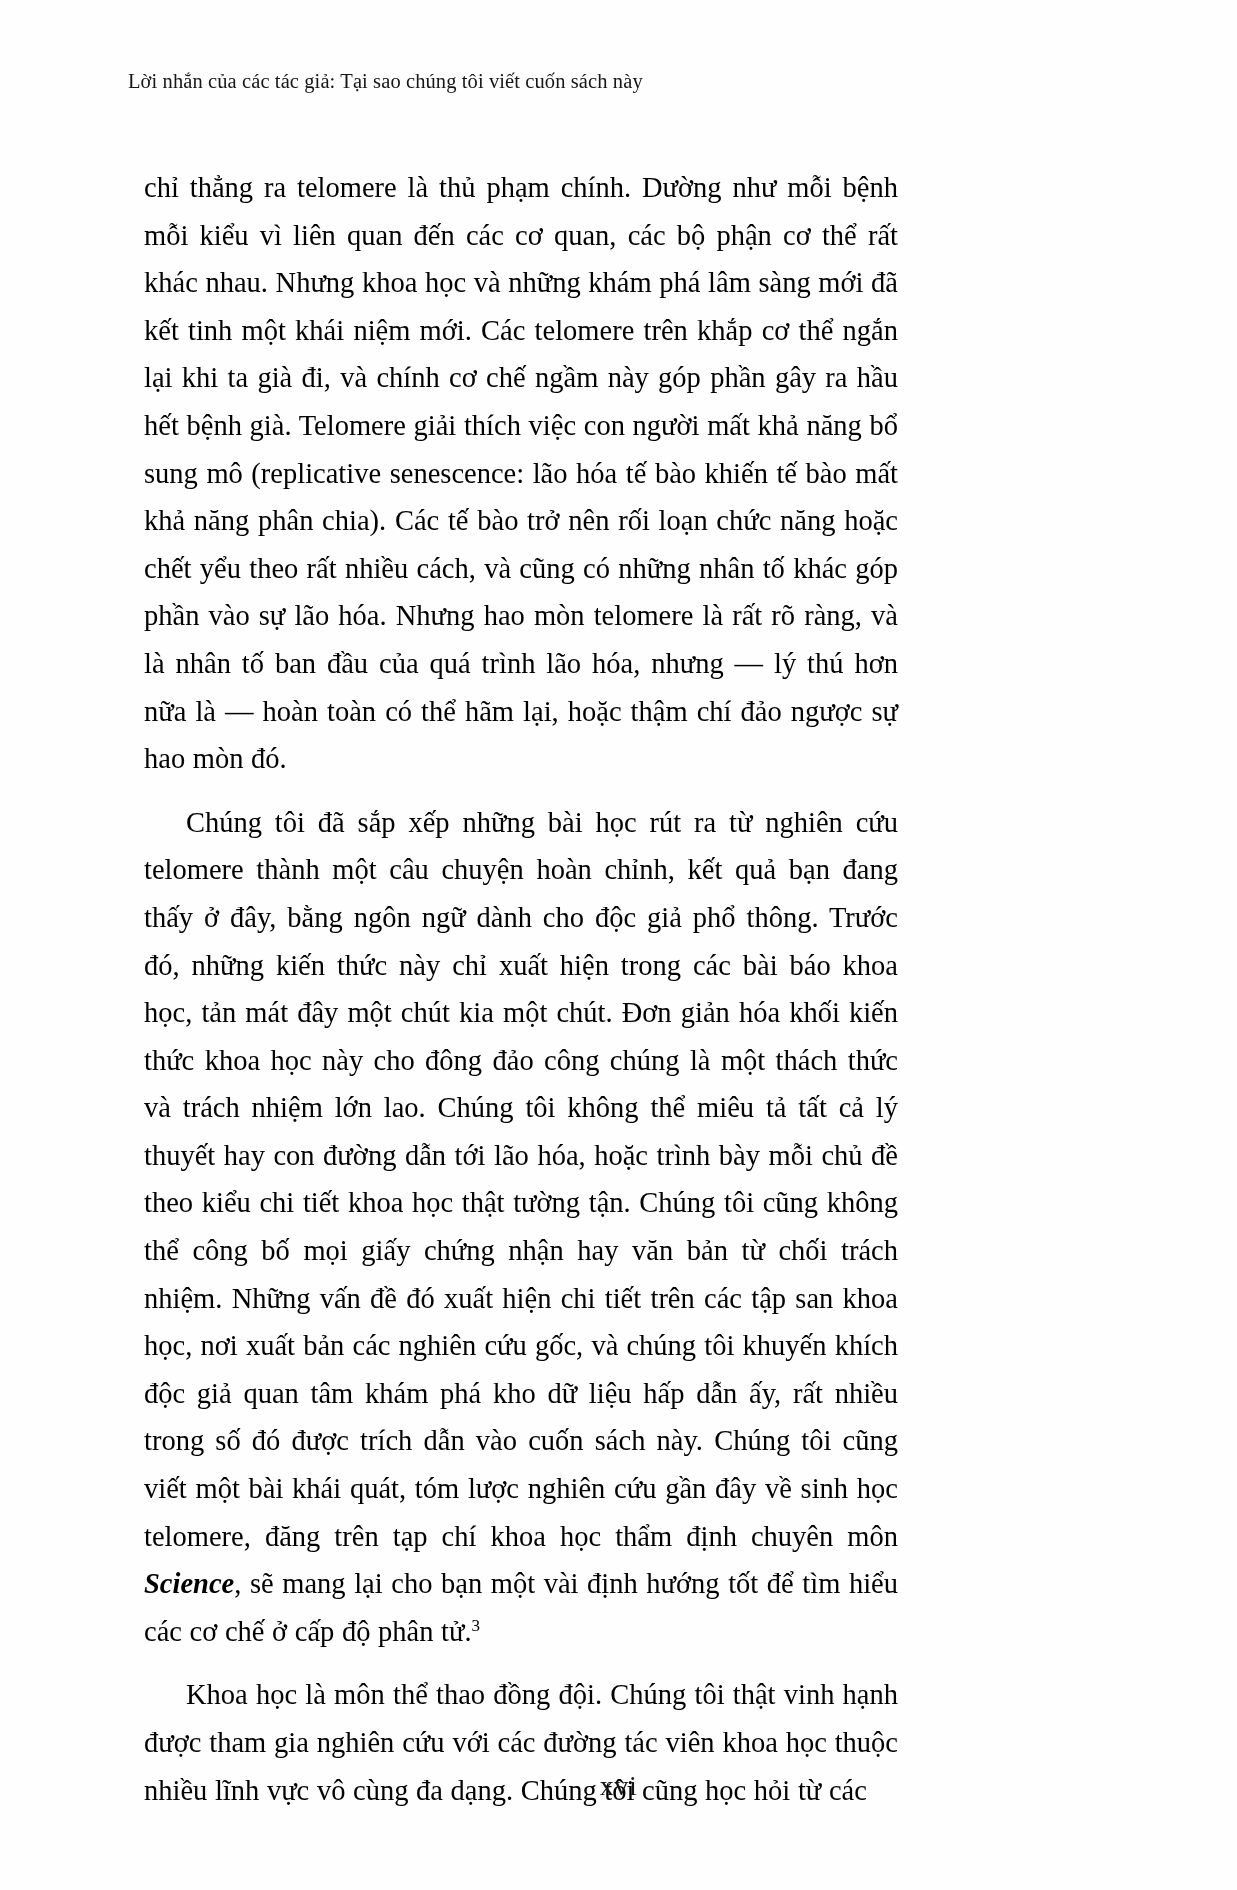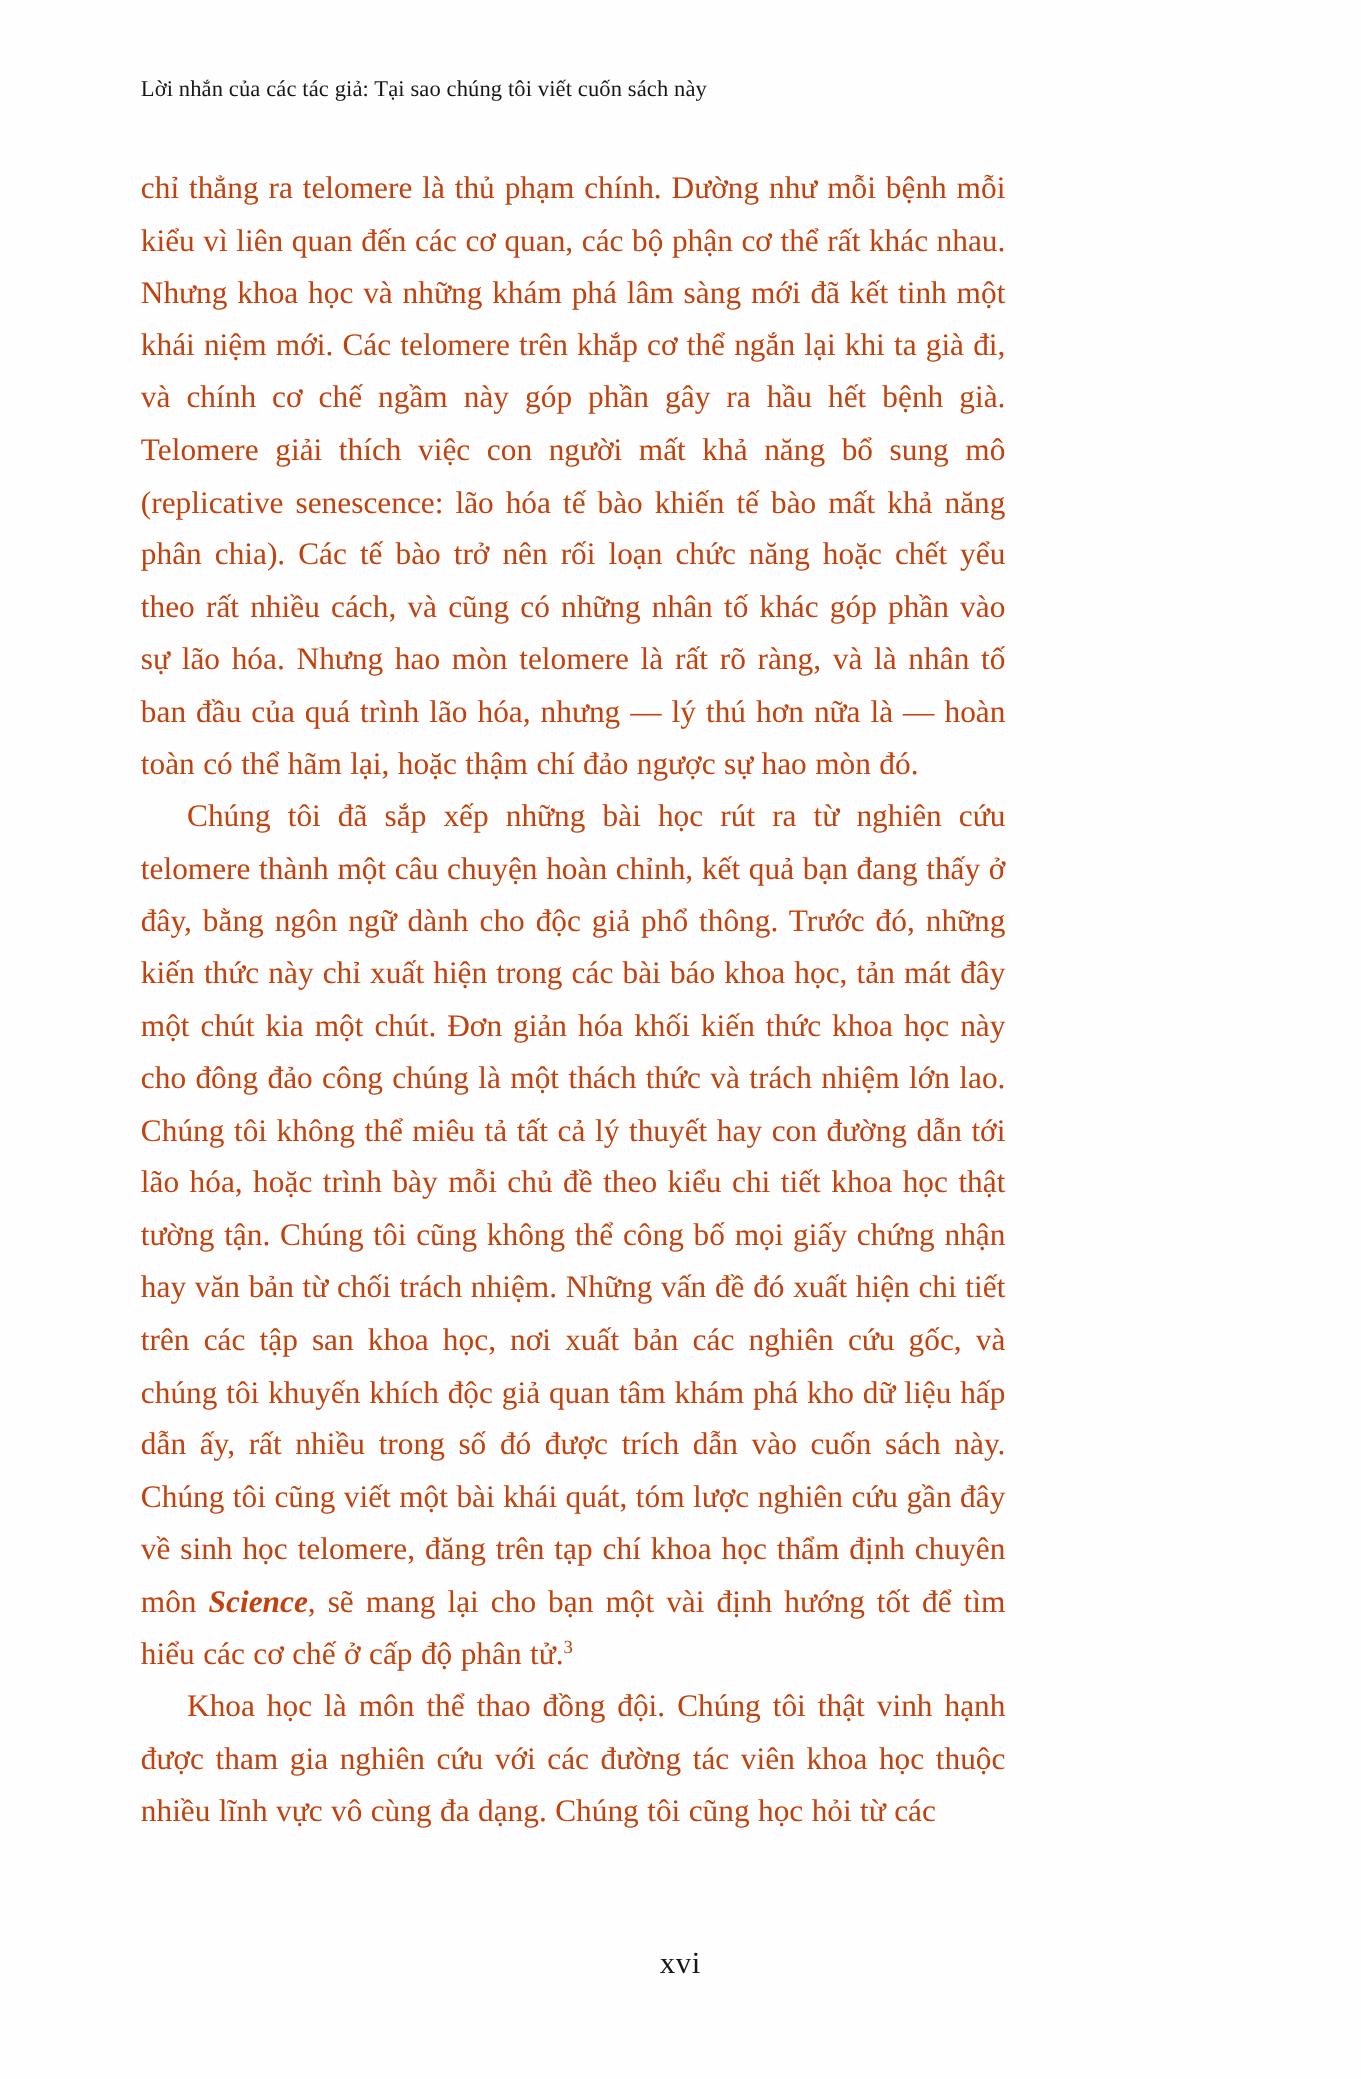--- a/index.html
+++ b/index.html
@@ -32,27 +32,27 @@
     color: #161616;
     font-family: "Liberation Serif", "DejaVu Serif", serif;
   }
   .body-block {
     position: absolute;
     top: 148px;
     left: 128px;
     width: 786px;
   }
   p.para {
-    margin: 0;
+    margin: 16px;
     font-size: 28.5px;
     line-height: 47.6px;
     text-align: justify;
     text-justify: inter-word;
     text-indent: 0;
-    color: #c2410c;
+    color: #000000;
     font-family: "Liberation Serif", "DejaVu Serif", serif;
     hyphens: none;
     -webkit-hyphens: none;
     word-spacing: 0.5px;
   }
   p.para.indented {
     text-indent: 42px;
   }
   p.para:last-child {
     text-align: justify;

